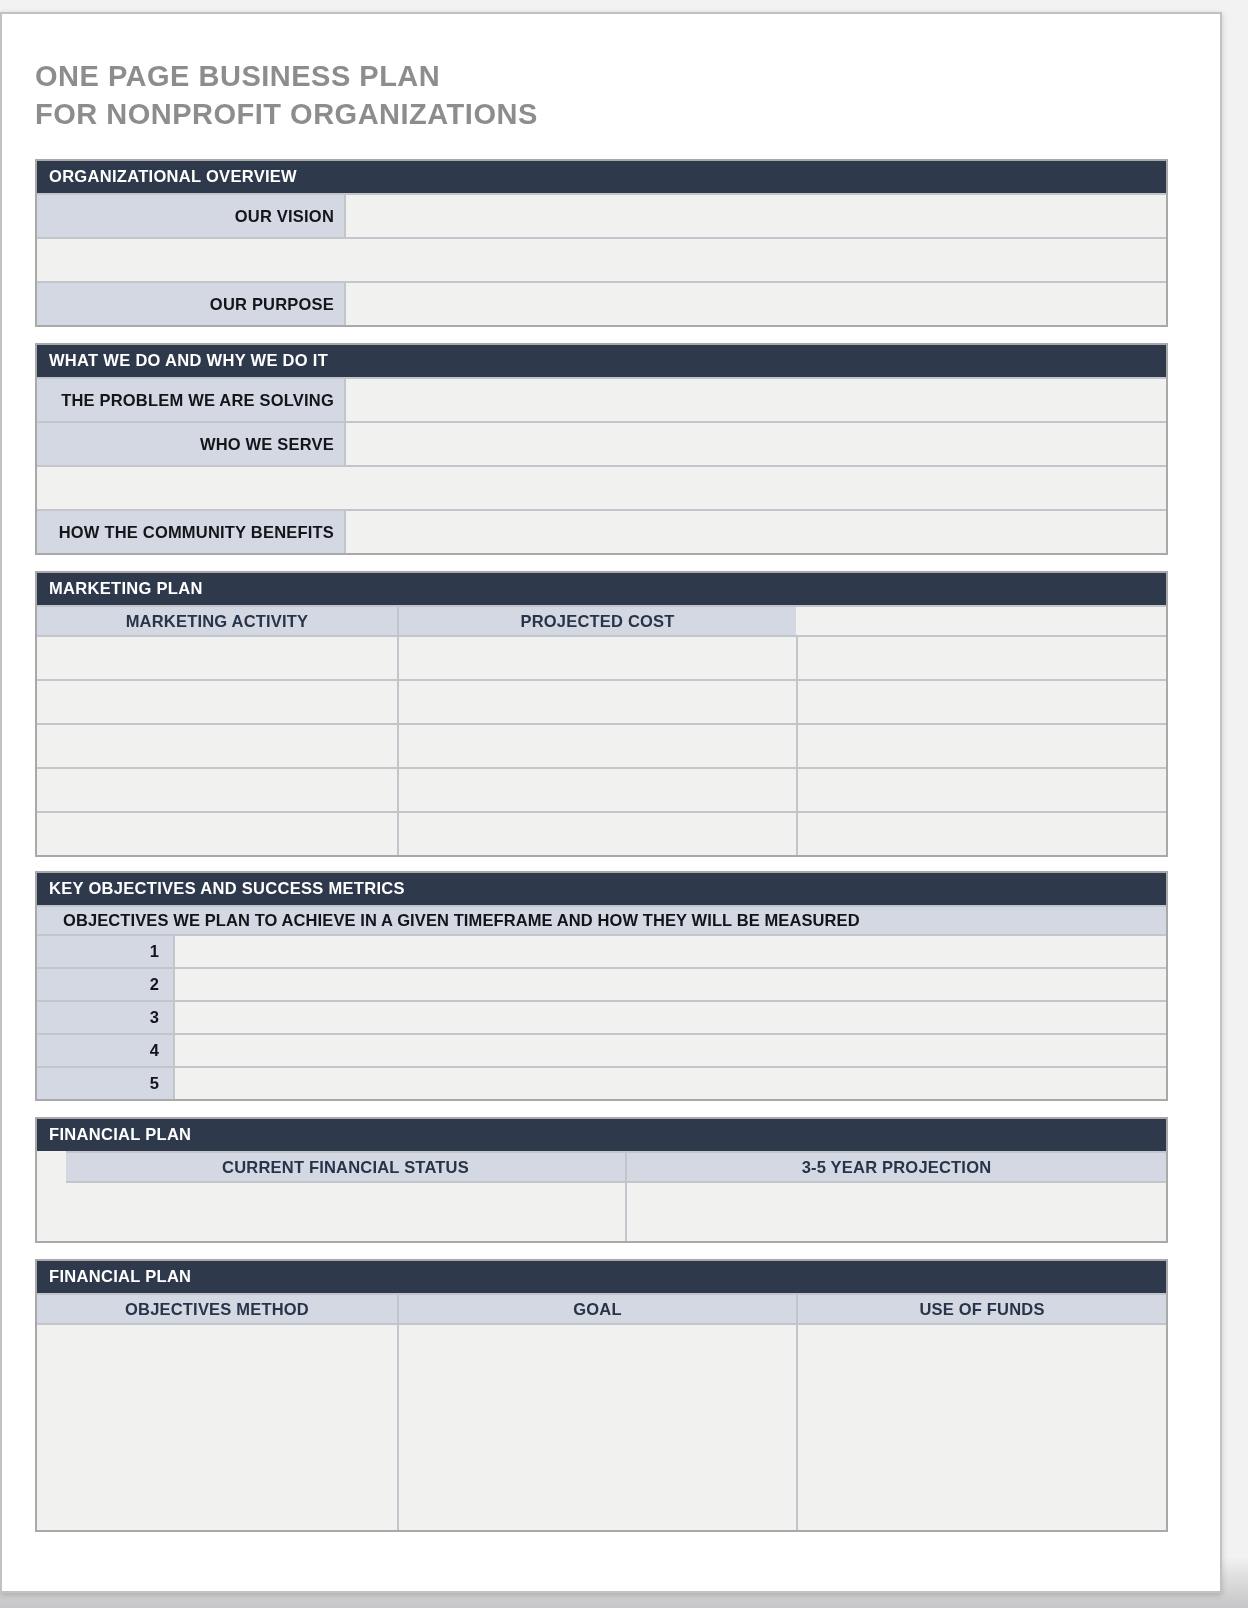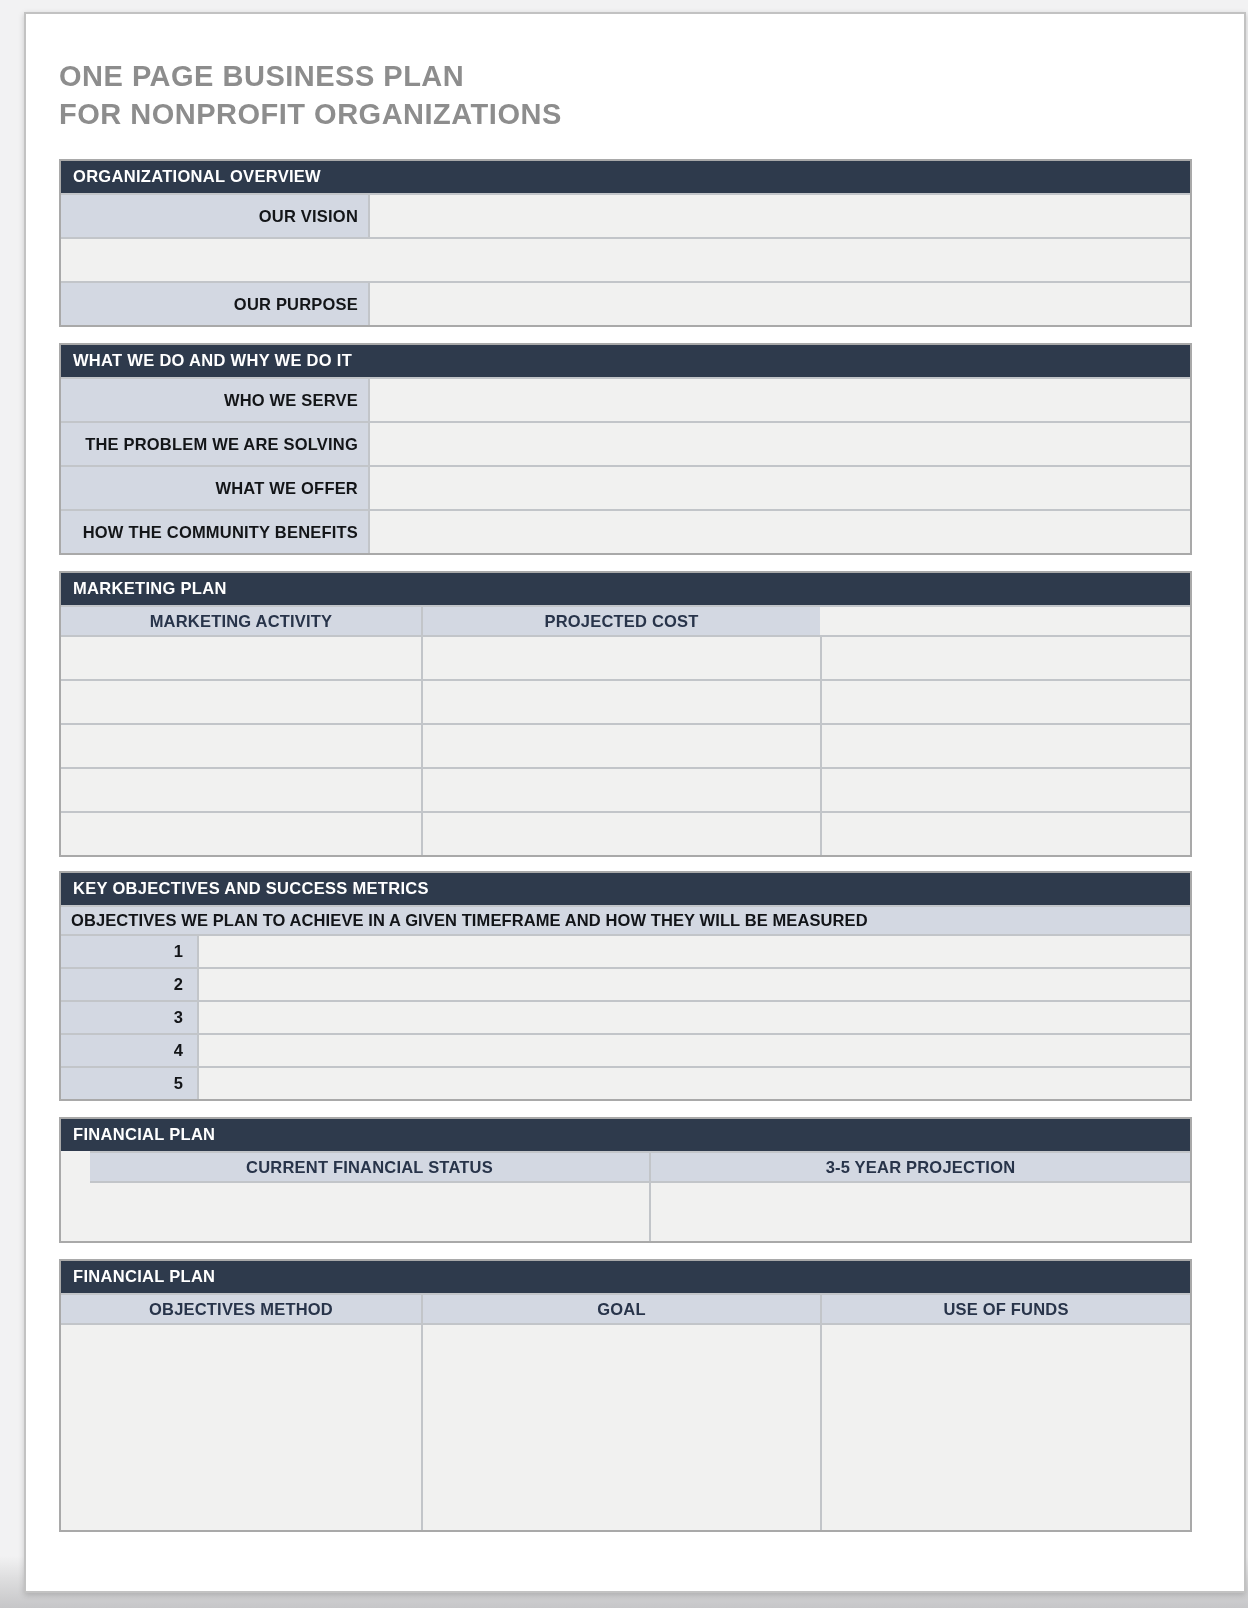--- a/index.html
+++ b/index.html
@@ -4,21 +4,21 @@
 <style>
   * { box-sizing: border-box; margin: 0; padding: 0; }
   html, body { width: 1248px; height: 1608px; }
   body {
     font-family: "Liberation Sans", sans-serif;
     background: linear-gradient(180deg, #f2f2f3 0%, #f2f2f3 1556px, #dededf 1578px, #c6c6c8 1608px);
     position: relative;
   }
   .page {
     position: absolute;
-    left: 24px; top: 12px;
+    left: 0; top: 12px;
     width: 1222px; height: 1581px;
     background: var(--page-bg, #ffffff);
     border: 2px solid #c2c2c2;
     box-shadow: 0 2px 6px rgba(0,0,0,0.18);
   }
   .content {
     padding: 43px 52px 0 33px;
   }
   .doc-title {
     color: var(--title-color, #8d8d8d);
@@ -84,21 +84,21 @@
     min-height: 28px;
     letter-spacing: 0.2px;
   }
   .subhead-row {
     background: var(--label-bg, #d3d8e2);
     color: #121418;
     font-size: 16.5px;
     font-weight: 700;
     display: flex;
     align-items: center;
-    padding: 4px 10px;
+    padding: 4px 26px;
     min-height: 28px;
     border-top: 2px solid var(--grid-line, #c2c5c9);
     letter-spacing: 0.1px;
   }
   .num-cell {
     background: var(--label-bg, #d3d8e2);
     color: #131518;
     font-size: 16.5px;
     font-weight: 700;
     display: flex;
@@ -134,29 +134,28 @@
       </div>
       <div class="row g-label h-std">
         <div class="cell label-cell">OUR PURPOSE</div>
         <div class="cell field"></div>
       </div>
     </div>
 
     <div class="tbl">
       <div class="tbl-head">WHAT WE DO AND WHY WE DO IT</div>
       <div class="row g-label h-std">
+        <div class="cell label-cell">THE PROBLEM WE ARE SOLVING</div>
+        <div class="cell field"></div>
+      </div>
+      <div class="row g-label h-std">
         <div class="cell label-cell">WHO WE SERVE</div>
         <div class="cell field"></div>
       </div>
       <div class="row g-label h-std">
-        <div class="cell label-cell">THE PROBLEM WE ARE SOLVING</div>
-        <div class="cell field"></div>
-      </div>
-      <div class="row g-label h-std">
-        <div class="cell label-cell">WHAT WE OFFER</div>
         <div class="cell field"></div>
       </div>
       <div class="row g-label h-std">
         <div class="cell label-cell">HOW THE COMMUNITY BENEFITS</div>
         <div class="cell field"></div>
       </div>
     </div>
 
     <div class="tbl mt-sec3">
       <div class="tbl-head">MARKETING PLAN</div>

